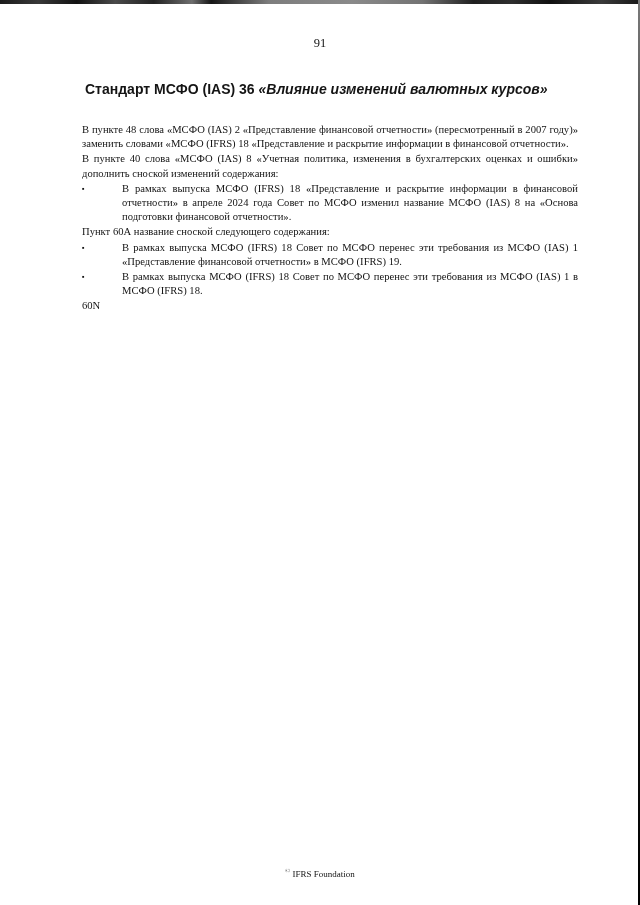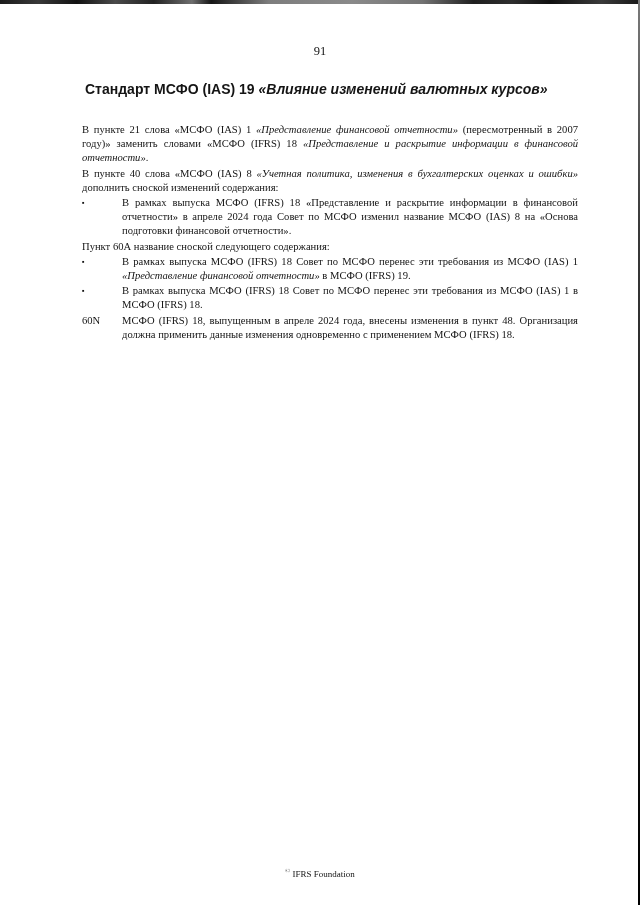--- a/index.html
+++ b/index.html
@@ -18,42 +18,42 @@
       #1b1b1b 0%, #383838 6%, #121212 12%, #4a4a4a 18%, #222222 24%,
       #6e6e6e 30%, #161616 33%, #7d7d7d 42%, #8a8a8a 55%, #737373 66%,
       #1f1f1f 74%, #2e2e2e 80%, #101010 86%, #3a3a3a 94%, #181818 100%);
   }
   .scan-right {
     position: absolute; top: 0; right: 0;
     width: 2px; height: 905px;
     background: linear-gradient(180deg, #7a7a7a 0%, #3a3a3a 25%, #1a1a1a 60%, #000000 100%);
   }
   .page-number {
-    position: absolute; top: 44px; left: 0; width: 640px;
+    position: absolute; top: 36px; left: 0; width: 640px;
     text-align: center;
     font-size: 12.5px;
   }
   .doc-title {
     position: absolute; top: 81px; left: 85px; right: 40px;
     font-family: "Liberation Sans", sans-serif;
     font-weight: bold;
     font-size: 14px;
     white-space: nowrap;
   }
   .doc-title .it { font-style: italic; }
   .content {
     position: absolute; top: 123px; left: 82px; width: 496px;
     font-size: 10.6px;
     line-height: 14.2px;
   }
   .content p {
     margin: 0 0 1px 0;
     text-align: justify;
   }
-  .content .it { font-style: italic; }
+  .content .it { }
   .hang {
     position: relative;
     padding-left: 40px;
     box-sizing: border-box;
   }
   .hang .lbl {
     position: absolute; left: 0; top: 0;
     text-align: left;
   }
   .bullet-glyph {
@@ -69,25 +69,25 @@
   .footer sup { font-size: 6.5px; }
 </style>
 </head>
 <body>
 
 <div class="scan-top"></div>
 <div class="scan-right"></div>
 
 <div class="page-number">91</div>
 
-<div class="doc-title"><span>Стандарт МСФО (IAS) 19 </span><span class="it">«Влияние изменений валютных курсов»</span></div>
+<div class="doc-title"><span>Стандарт МСФО (IAS) 36 </span><span class="it">«Влияние изменений валютных курсов»</span></div>
 
 <div class="content">
 
-  <p><span>В пункте 21 слова «МСФО (IAS) 1 </span><span class="it">«Представление финансовой отчетности»</span><span> (пересмотренный в 2007 году)» заменить словами «МСФО (IFRS) 18 </span><span class="it">«Представление и раскрытие информации в финансовой отчетности»</span><span>.</span></p>
+  <p><span>В пункте 48 слова «МСФО (IAS) 2 </span><span class="it">«Представление финансовой отчетности»</span><span> (пересмотренный в 2007 году)» заменить словами «МСФО (IFRS) 18 </span><span class="it">«Представление и раскрытие информации в финансовой отчетности»</span><span>.</span></p>
 
   <p><span>В пункте 40 слова «МСФО (IAS) 8 </span><span class="it">«Учетная политика, изменения в бухгалтерских оценках и ошибки»</span><span> дополнить сноской изменений содержания:</span></p>
 
   <p class="hang">
     <span class="lbl bullet-glyph">▪</span>
     <span><span>В рамках выпуска МСФО (IFRS) 18 «Представление и раскрытие информации в финансовой отчетности» в апреле 2024 года Совет по МСФО изменил название МСФО (IAS) 8 на «Основа подготовки финансовой отчетности».</span></span>
   </p>
 
   <p><span>Пункт 60А название сноской следующего содержания:</span></p>
 
@@ -98,20 +98,19 @@
 
 
   <p class="hang">
     <span class="lbl bullet-glyph">▪</span>
     <span><span>В рамках выпуска МСФО (IFRS) 18 Совет по МСФО перенес эти требования из МСФО (IAS) 1 в МСФО (IFRS) 18.</span></span>
   </p>
 
 
   <p class="hang">
     <span class="lbl">60N</span>
-    <span><span>МСФО (IFRS) 18, выпущенным в апреле 2024 года, внесены изменения в пункт 48. Организация должна применить данные изменения одновременно с применением МСФО (IFRS) 18.</span></span>
   </p>
 
 </div>
 
 <div class="footer">
   <sup>©</sup><span> IFRS Foundation</span>
 </div>
 
 </body></html>

